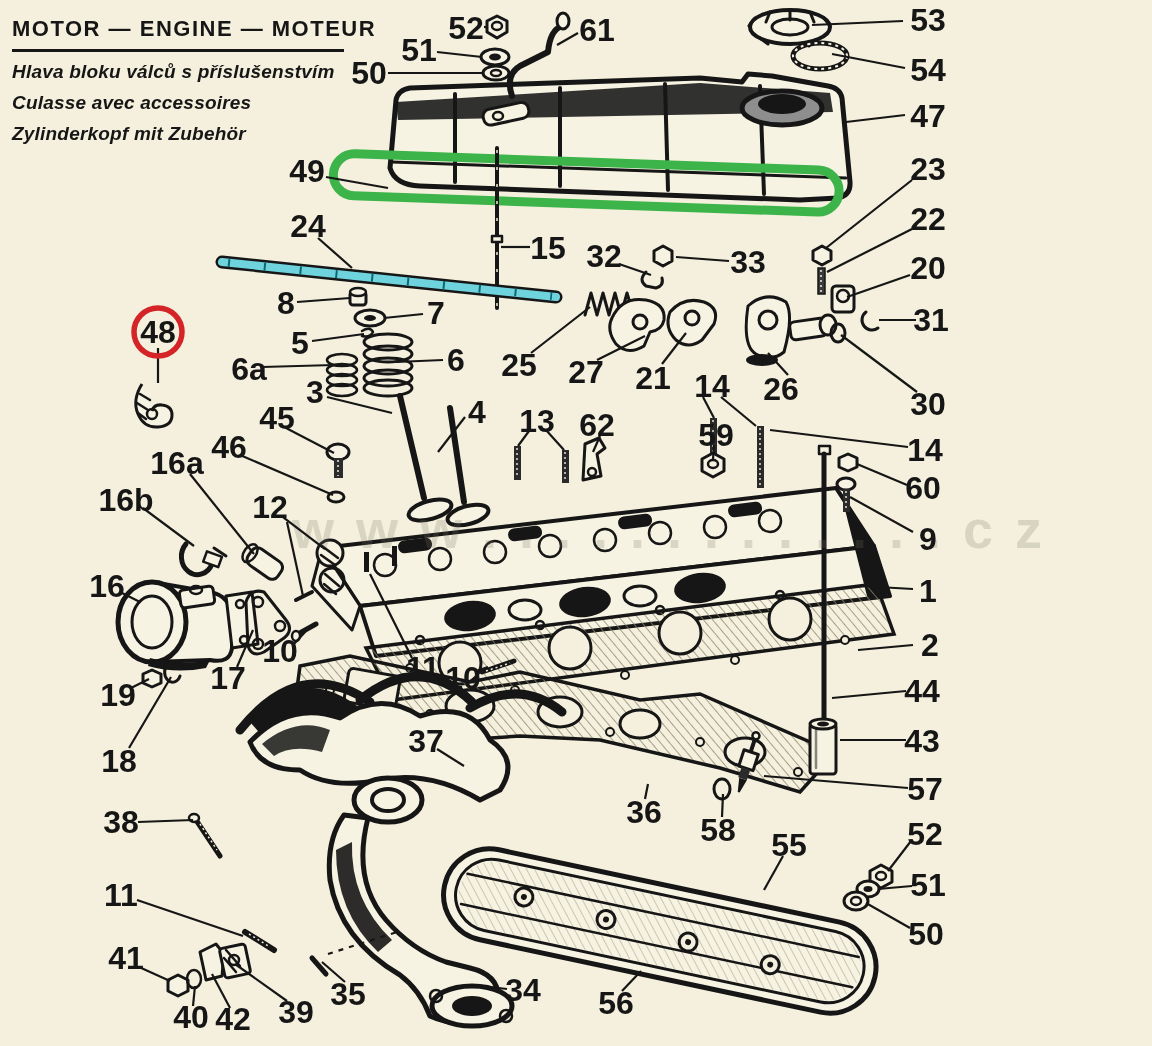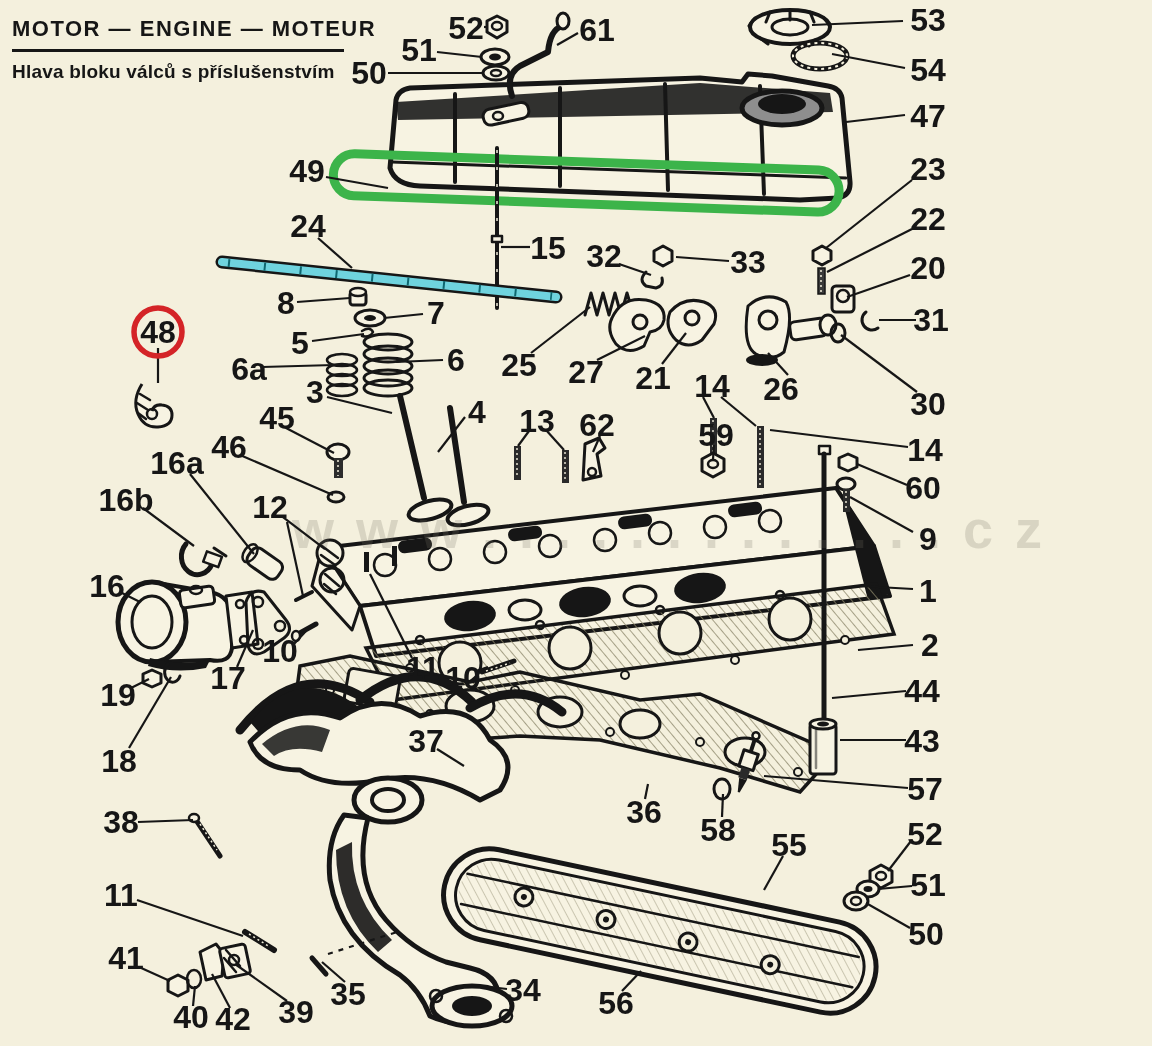--- a/index.html
+++ b/index.html
@@ -5,39 +5,41 @@
   :root{
     --paper:#f4f0dd; --ink:#161616; --part:#f7f3e2; --gray:#a3a3a3;
     --green:#3cb44a; --cyan:#6fd3de; --red:#d42427; --wm:rgba(120,115,100,0.22);
   }
   html,body{margin:0;padding:0;background:#888;}
   .page{position:relative;width:1152px;height:1046px;background:var(--paper);
         overflow:hidden;font-family:"Liberation Sans",sans-serif;}
   .title-block{position:absolute;left:12px;top:16px;width:332px;color:var(--ink);}
   .title-block h1{font-size:22px;font-weight:700;letter-spacing:1.5px;margin:0 0 6px 0;
         padding-bottom:7px;border-bottom:3px solid var(--ink);white-space:nowrap;}
-  .title-block .tl{font-size:19px;font-weight:700;margin:9px 0;white-space:nowrap;letter-spacing:.2px;}
+  .title-block .tl{font-size:19px;font-weight:700;margin:9px 0;white-space:nowrap;letter-spacing:.2px;font-style:italic;}
   svg{position:absolute;left:0;top:0;}
   .ln{stroke:var(--ink);fill:none;stroke-linecap:round;stroke-linejoin:round;}
   .w2{stroke-width:2.5}.w3{stroke-width:3}.w4{stroke-width:4}.w5{stroke-width:5}.w6{stroke-width:6}
   .pf{fill:var(--part);stroke:var(--ink);stroke-linejoin:round;}
   .df{fill:var(--ink);stroke:none;}
   .leader{stroke:var(--ink);stroke-width:2.2;fill:none;}
   .leader.dash{stroke-dasharray:5 6;}
   .lbl{font:700 32px "Liberation Sans",sans-serif;fill:var(--ink);}
   .wm{font:700 54px "Liberation Sans",sans-serif;fill:var(--wm);letter-spacing:10px;}
 </style>
 </head>
 <body>
 
 <div class="page">
 
   <div class="title-block">
     <h1>MOTOR — ENGINE — MOTEUR</h1>
     <div class="tl">Hlava bloku válců s příslušenstvím</div>
+    <div class="tl">Culasse avec accessoires</div>
+    <div class="tl">Zylinderkopf mit Zubehör</div>
   </div>
 
   <svg width="1152" height="1046" viewBox="0 0 1152 1046">
     <defs>
       <pattern id="hatch" patternUnits="userSpaceOnUse" width="7" height="7" patternTransform="rotate(-40)">
         <line x1="0" y1="0" x2="0" y2="7" stroke="#8a8468" stroke-width="1.5"></line>
       </pattern>
     </defs>
 
     <g>

